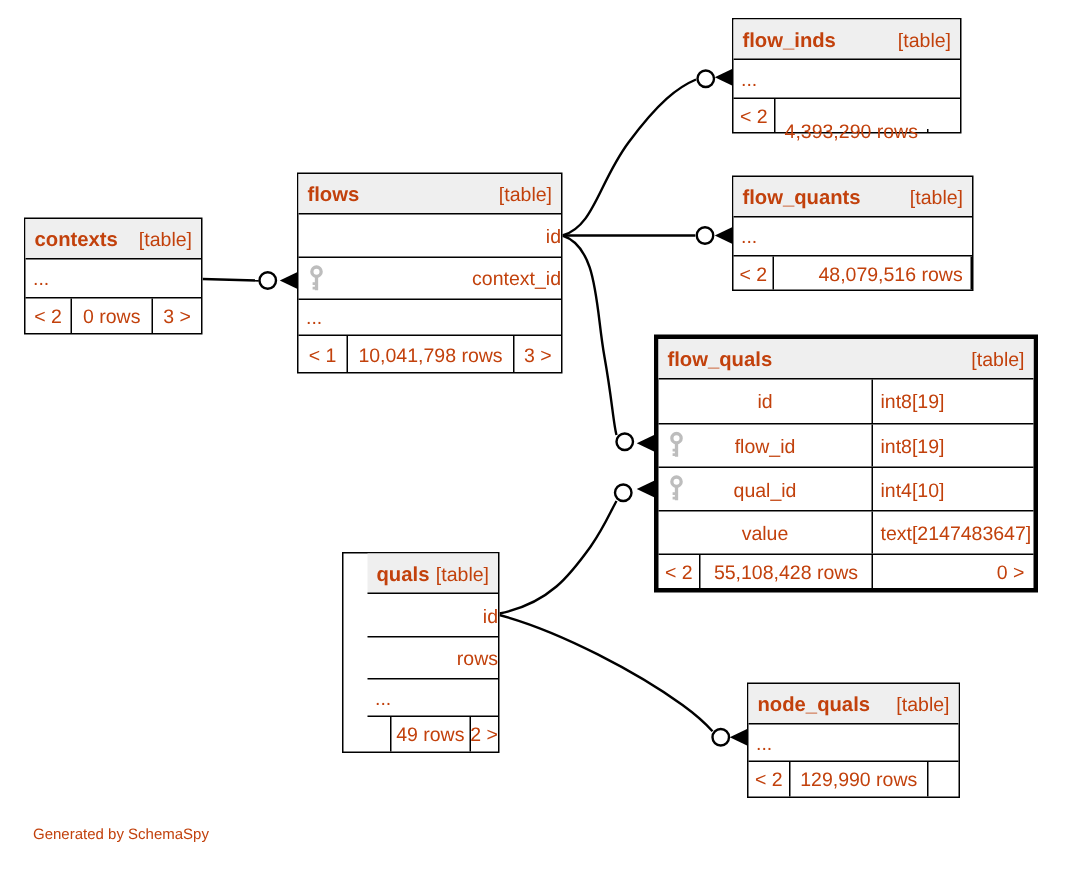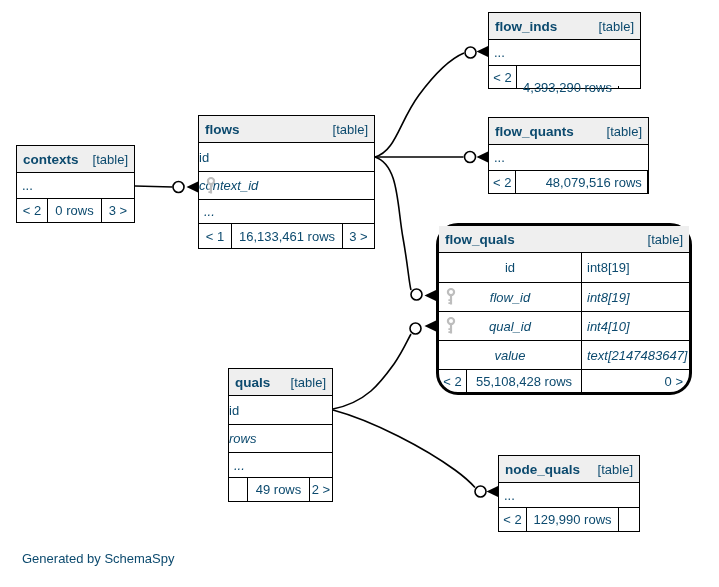--- a/index.html
+++ b/index.html
@@ -1,37 +1,37 @@
 <!DOCTYPE html>
 <html><head>
 <meta charset="utf-8">
 <style>
   html,body{margin:0;padding:0;background:#ffffff;}
   .canvas{
     position:relative;width:719px;height:587px;background:#ffffff;
-    font-family:"Liberation Sans",sans-serif;color:#0c4a6e;overflow:hidden;
+    font-family:"Liberation Sans",sans-serif;color:#c2410c;overflow:hidden;
   }
   svg.edges{position:absolute;left:0;top:0;width:719px;height:587px;pointer-events:none;}
   .edge path, .edge line{stroke:#000;stroke-width:1.6;fill:none;}
   .edge circle{fill:#fff;stroke:#000;stroke-width:1.6;}
   .edge polygon{fill:#000;stroke:none;}
 
   .tbl{position:absolute;background:#fff;border:1.6px solid #000;box-sizing:border-box;}
   .tbl.thick{border-width:3px;}
   .hd{
     height:26px;background:#efefef;border-bottom:1.6px solid #000;
     display:flex;align-items:center;justify-content:space-between;padding:0 6px;
   }
   .nm{font-weight:bold;font-size:13.5px;white-space:nowrap;}
   .tg{font-size:13px;white-space:nowrap;}
   .row{
-    display:flex;align-items:center;justify-content:flex-start;
+    display:flex;align-items:center;justify-content:flex-end;
     font-size:13px;position:relative;box-sizing:border-box;
   }
-  .row + .row{border-top:1.4px solid #000;font-style:italic;}
+  .row + .row{border-top:1.4px solid #000;}
   .row.dots{justify-content:flex-start;padding-left:5px;}
   .keyic{position:absolute;left:6px;top:50%;transform:translateY(-50%);line-height:0;}
   .foot{display:flex;border-top:1.4px solid #000;box-sizing:border-box;font-size:13px;}
   .fc{display:flex;align-items:center;justify-content:center;box-sizing:border-box;white-space:nowrap;}
   .fc.f1,.fc.f2{border-right:1.4px solid #000;}
   .fc.f3{flex:1;}
 
   
   .cellname{width:143px;border-right:1.4px solid #000;align-self:stretch;
     display:flex;align-items:center;justify-content:center;position:relative;box-sizing:border-box;}
@@ -47,34 +47,34 @@
   .t-flow_quants .f1{width:28px;} .t-flow_quants .f2{width:110px;margin-left:24px;}
 
   .t-flows{left:198px;top:115px;width:177px;}
   .t-flows .row.col{height:28px;} .t-flows .row.dots{height:24px;} .t-flows .foot{height:25px;}
   .t-flows .f1{width:33px;} .t-flows .f2{width:111px;}
 
   .t-contexts{left:16px;top:145px;width:119px;text-align:right;}
   .t-contexts .row{height:25px;} .t-contexts .foot{height:24px;}
   .t-contexts .f1{width:31px;} .t-contexts .f2{width:54px;}
 
-  .t-flow_quals{left:436px;top:223px;width:256px;border-radius:22px;}
+  .t-flow_quals{left:436px;top:223px;width:256px;}
   .t-flow_quals .row{height:29px;} .t-flow_quals .foot{height:23px;}
   .t-flow_quals .f1{width:28px;} .t-flow_quals .f2{width:115px;}
   .t-flow_quals .f3{justify-content:flex-end;padding-right:6px;}
 
-  .t-quals{left:228px;top:368px;width:105px;}
+  .t-quals{left:228px;top:368px;width:105px;padding-left:16px;}
   .t-quals .row.col{height:28px;} .t-quals .row.dots{height:25px;} .t-quals .foot{height:24px;}
   .t-quals .f1{width:19px;} .t-quals .f2{width:62px;}
 
   .t-node_quals{left:498px;top:455px;width:142px;}
   .t-node_quals .row{height:24px;} .t-node_quals .foot{height:24px;}
   .t-node_quals .f1{width:28px;} .t-node_quals .f2{width:92px;}
 
-  .gennote{position:absolute;left:22px;top:551px;font-size:13px;}
+  .gennote{position:absolute;left:22px;top:551px;font-size:10px;}
 </style>
 </head>
 <body>
 
 <div class="canvas">
 
   <svg class="edges" viewBox="0 0 719 587">
     <g class="edge">
       <line x1="135" y1="186" x2="172.5" y2="187"></line>
       <circle cx="178.5" cy="187" r="5.5"></circle>
@@ -154,21 +154,21 @@
           <line x1="6" y1="15.6" x2="3.4" y2="15.6" stroke="#bdbdbd" stroke-width="1.8"></line>
         </svg>
       </span>
       <span>context_id</span>
     </div>
     <div class="row dots">
       <span>...</span>
     </div>
     <div class="foot">
       <span class="fc f1">&lt; 1</span>
-      <span class="fc f2">16,133,461 rows</span>
+      <span class="fc f2">10,041,798 rows</span>
       <span class="fc f3">3 &gt;</span>
     </div>
   </div>
 
   <div class="tbl t-contexts">
     <div class="hd">
       <span class="nm">contexts</span>
       <span class="tg">[table]</span>
     </div>
     <div class="row dots">

